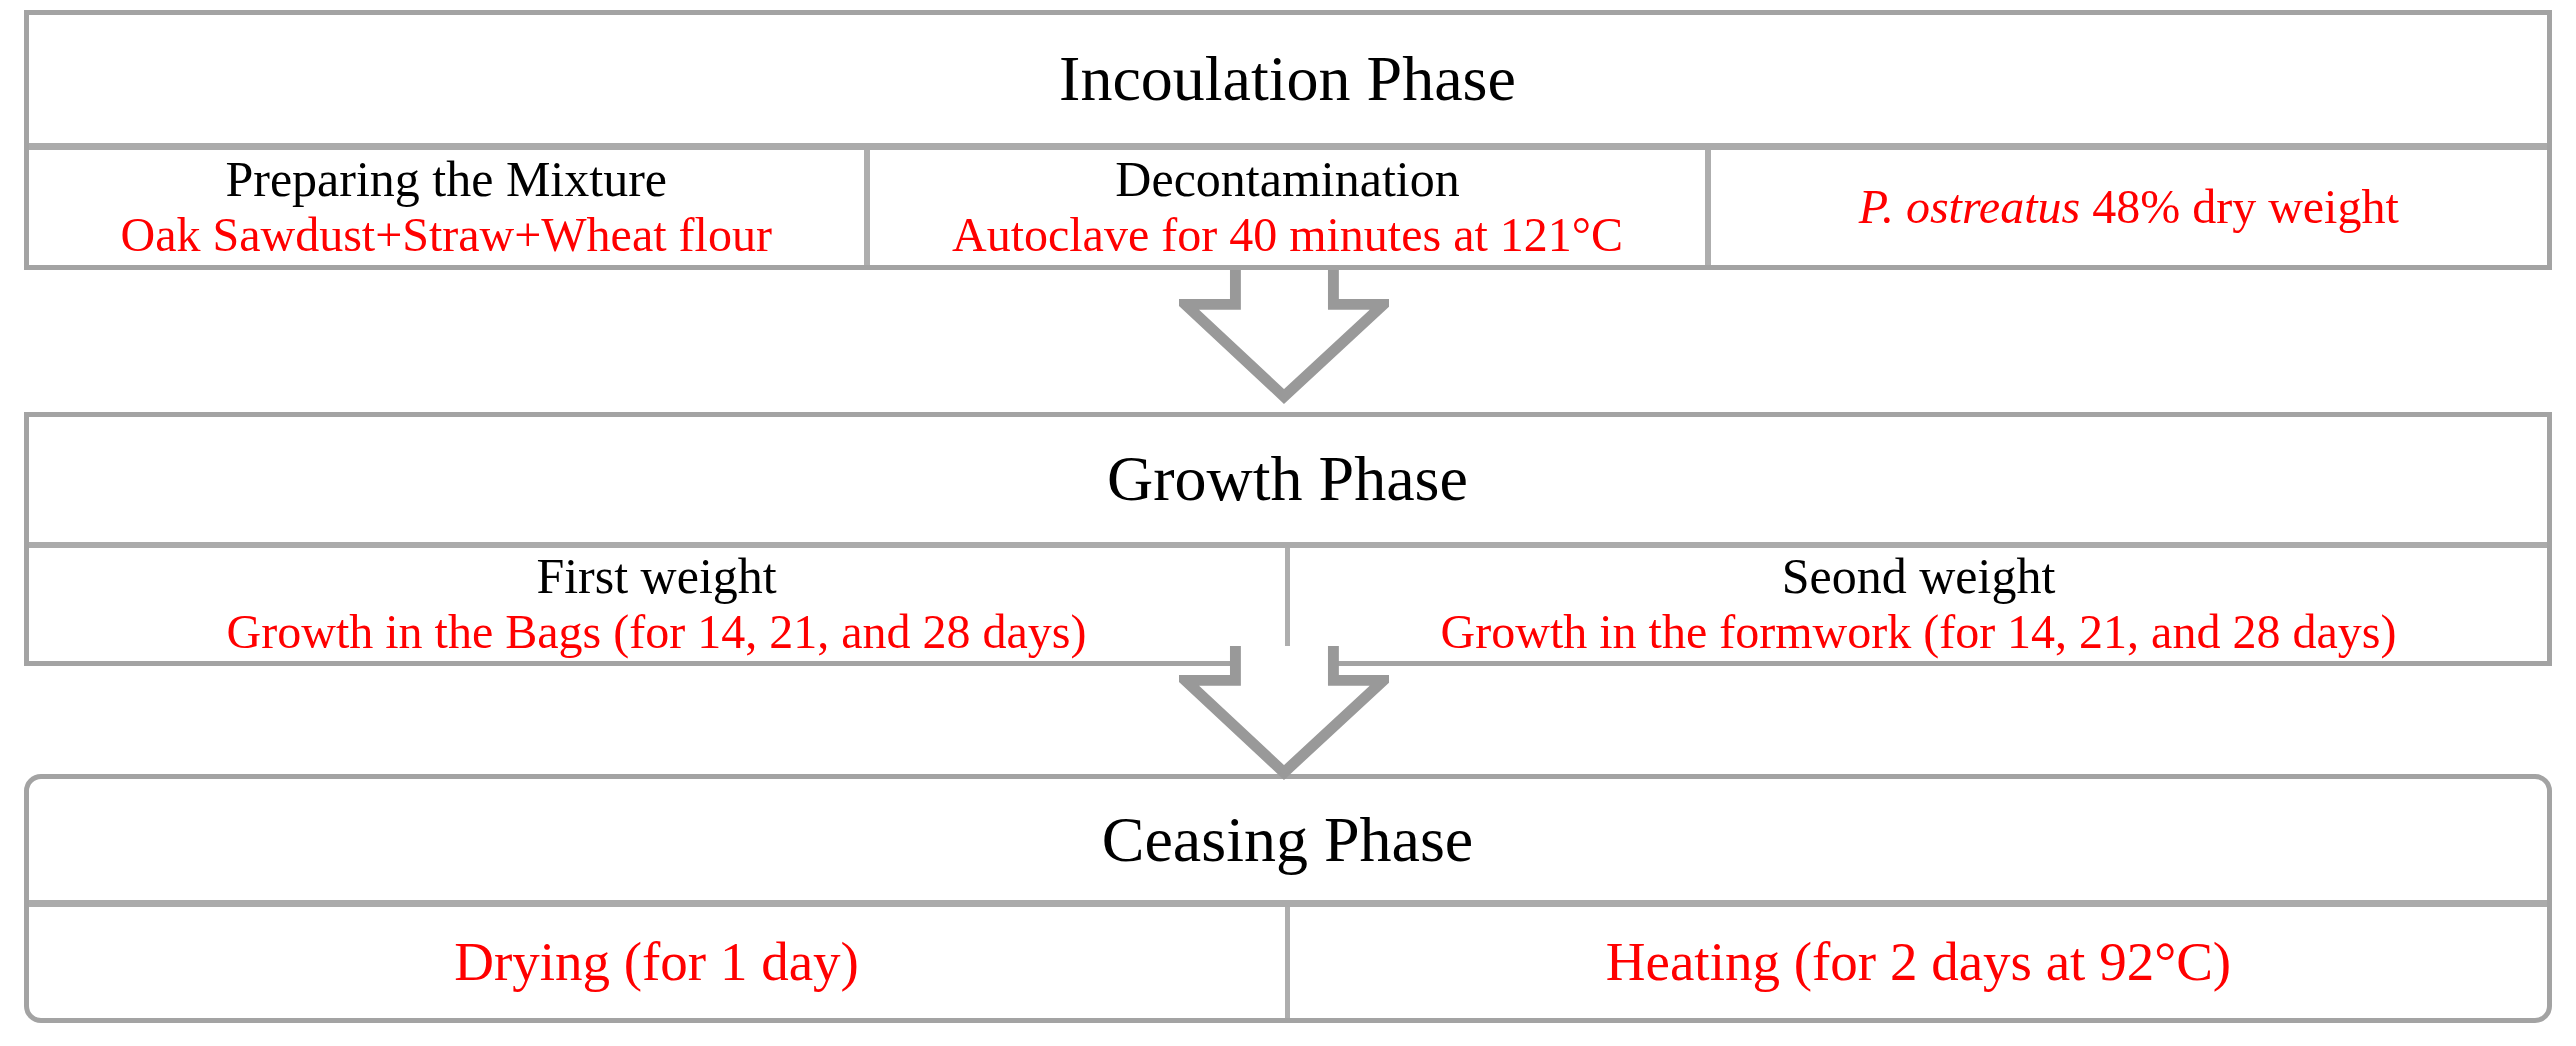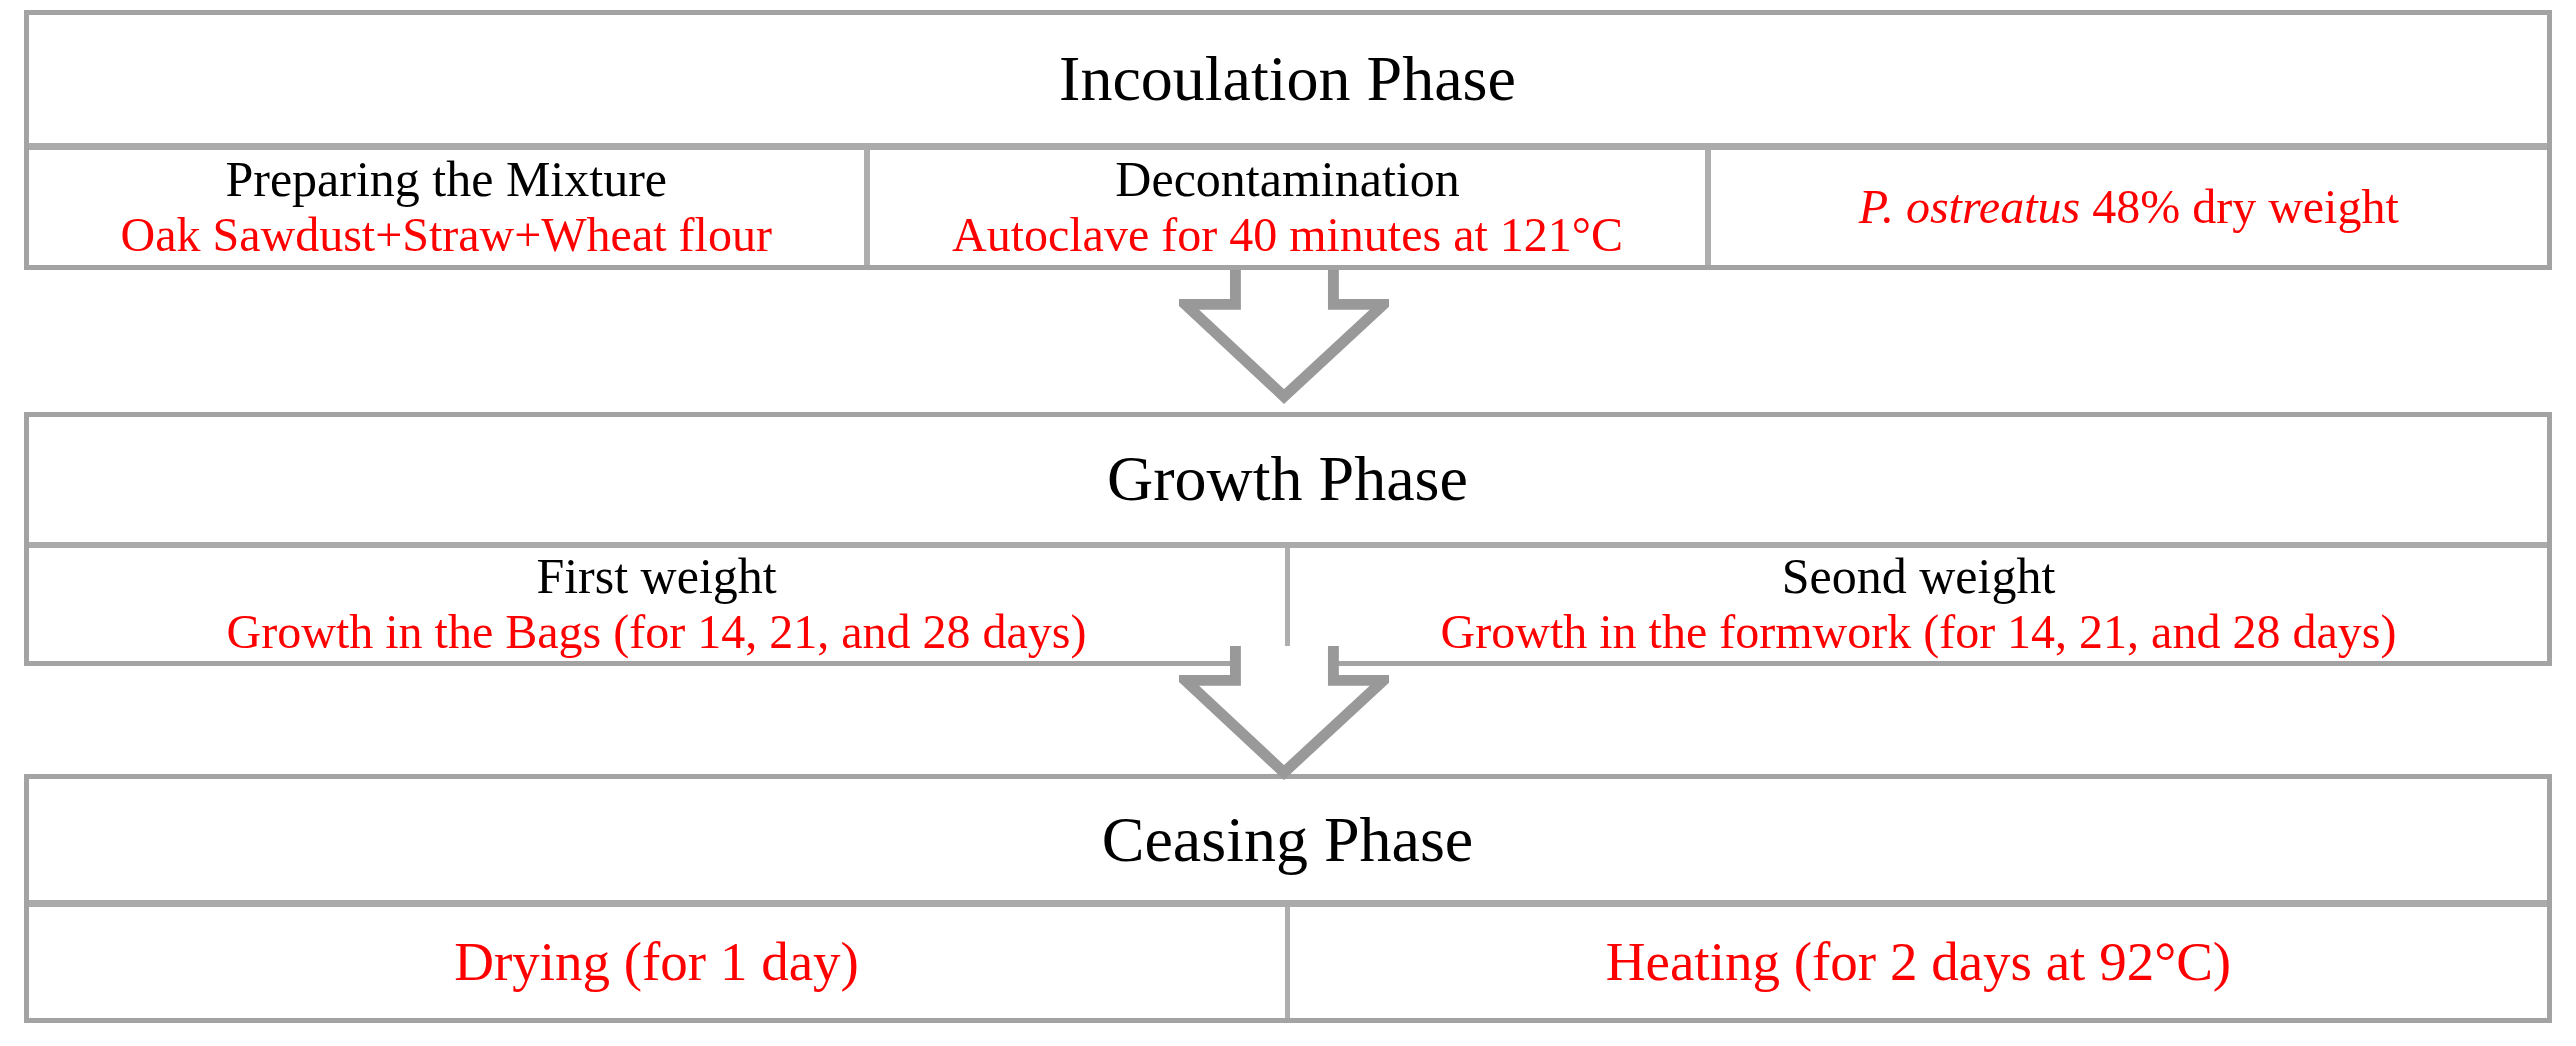--- a/index.html
+++ b/index.html
@@ -22,21 +22,21 @@
     width: 2528px;
     box-sizing: border-box;
     background: #ffffff;
     border: 5.9px solid #a3a3a3;
     display: flex;
     flex-direction: column;
     z-index: 1;
   }
   #phase-inoculation { top: 10px;  height: 260px; }
   #phase-growth      { top: 412px; height: 254px; font-family: Liberation Serif, serif; }
-  #phase-ceasing     { top: 774px; height: 249px; }
+  #phase-ceasing     { top: 774px; height: 249px; border-radius: 17px; }
 
   .phase-title {
     display: flex;
     align-items: center;
     justify-content: center;
     font-size: 64px;
     line-height: 1;
     white-space: nowrap;
   }
   #phase-inoculation .phase-title { height: 128px; }

